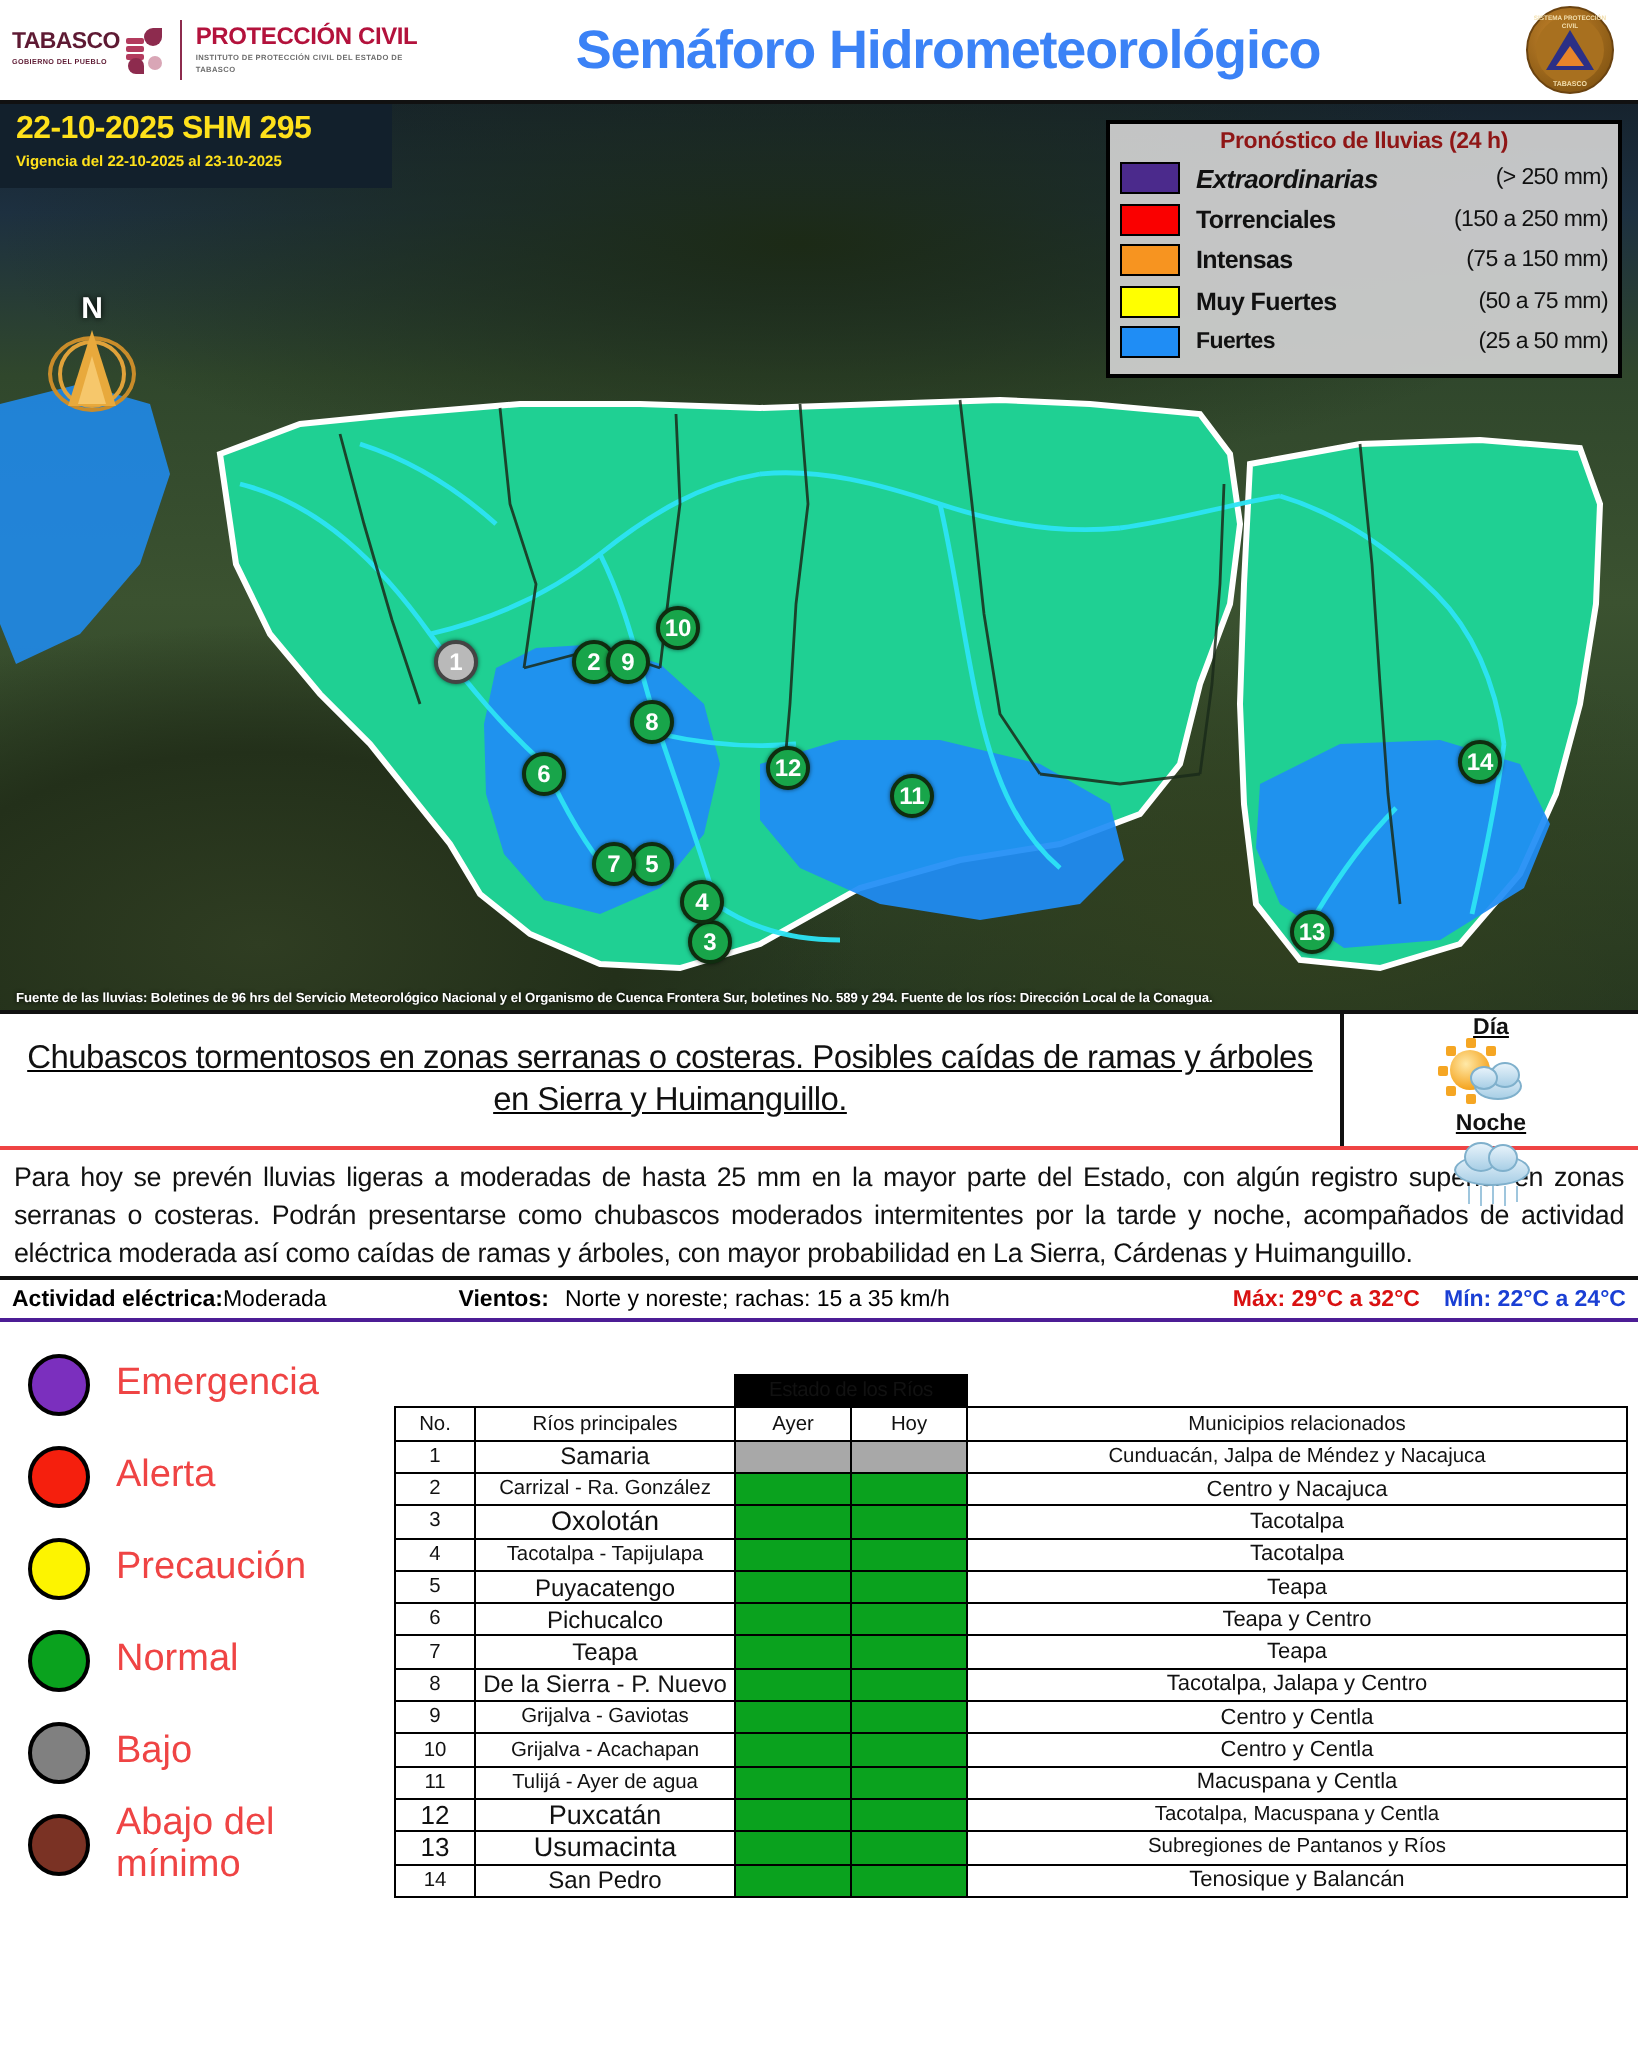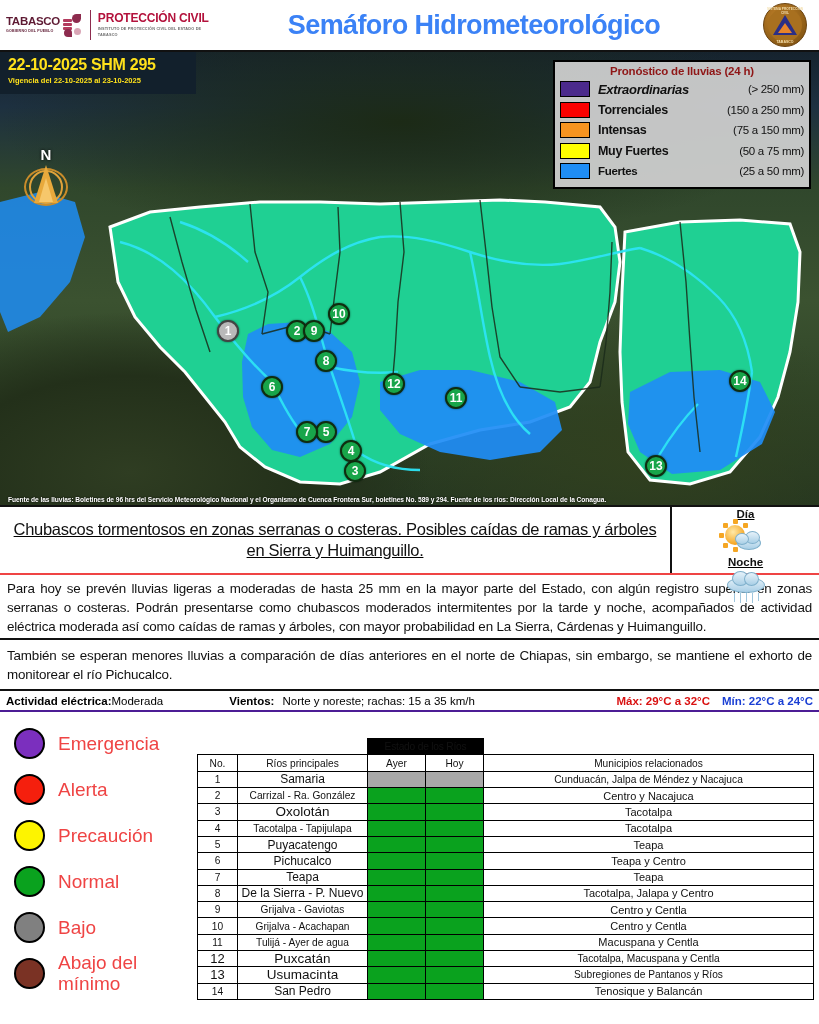--- a/index.html
+++ b/index.html
@@ -341,23 +341,20 @@
           <div class="rainline" style="left:29px;top:24px;height:10px;"></div>
           <div class="rainline" style="left:35px;top:24px;height:8px;"></div>
         </div>
       </div>
     </div>
   </div>
 
   <div class="para-box">
     <p class="para">Para hoy se prevén lluvias ligeras a moderadas de hasta 25 mm en la mayor parte del Estado, con algún registro superior en zonas serranas o costeras. Podrán presentarse como chubascos moderados intermitentes por la tarde y noche, acompañados de actividad eléctrica moderada así como caídas de ramas y árboles, con mayor probabilidad en La Sierra, Cárdenas y Huimanguillo.</p>
   </div>
-  <div class="para2-box">
-    <p class="para">También se esperan menores lluvias a comparación de días anteriores en el norte de Chiapas, sin embargo, se mantiene el exhorto de monitorear el río Pichucalco.</p>
-  </div>
 
   <div class="meta-bar">
     <span class="m-ae">Actividad eléctrica:</span>
     <span class="m-aev">Moderada</span>
     <span class="m-vt">Vientos:</span>
     <span class="m-vtv">Norte y noreste; rachas: 15 a 35 km/h</span>
     <span class="m-max">Máx: 29°C a 32°C</span>
     <span class="m-min">Mín: 22°C a 24°C</span>
   </div>
 

